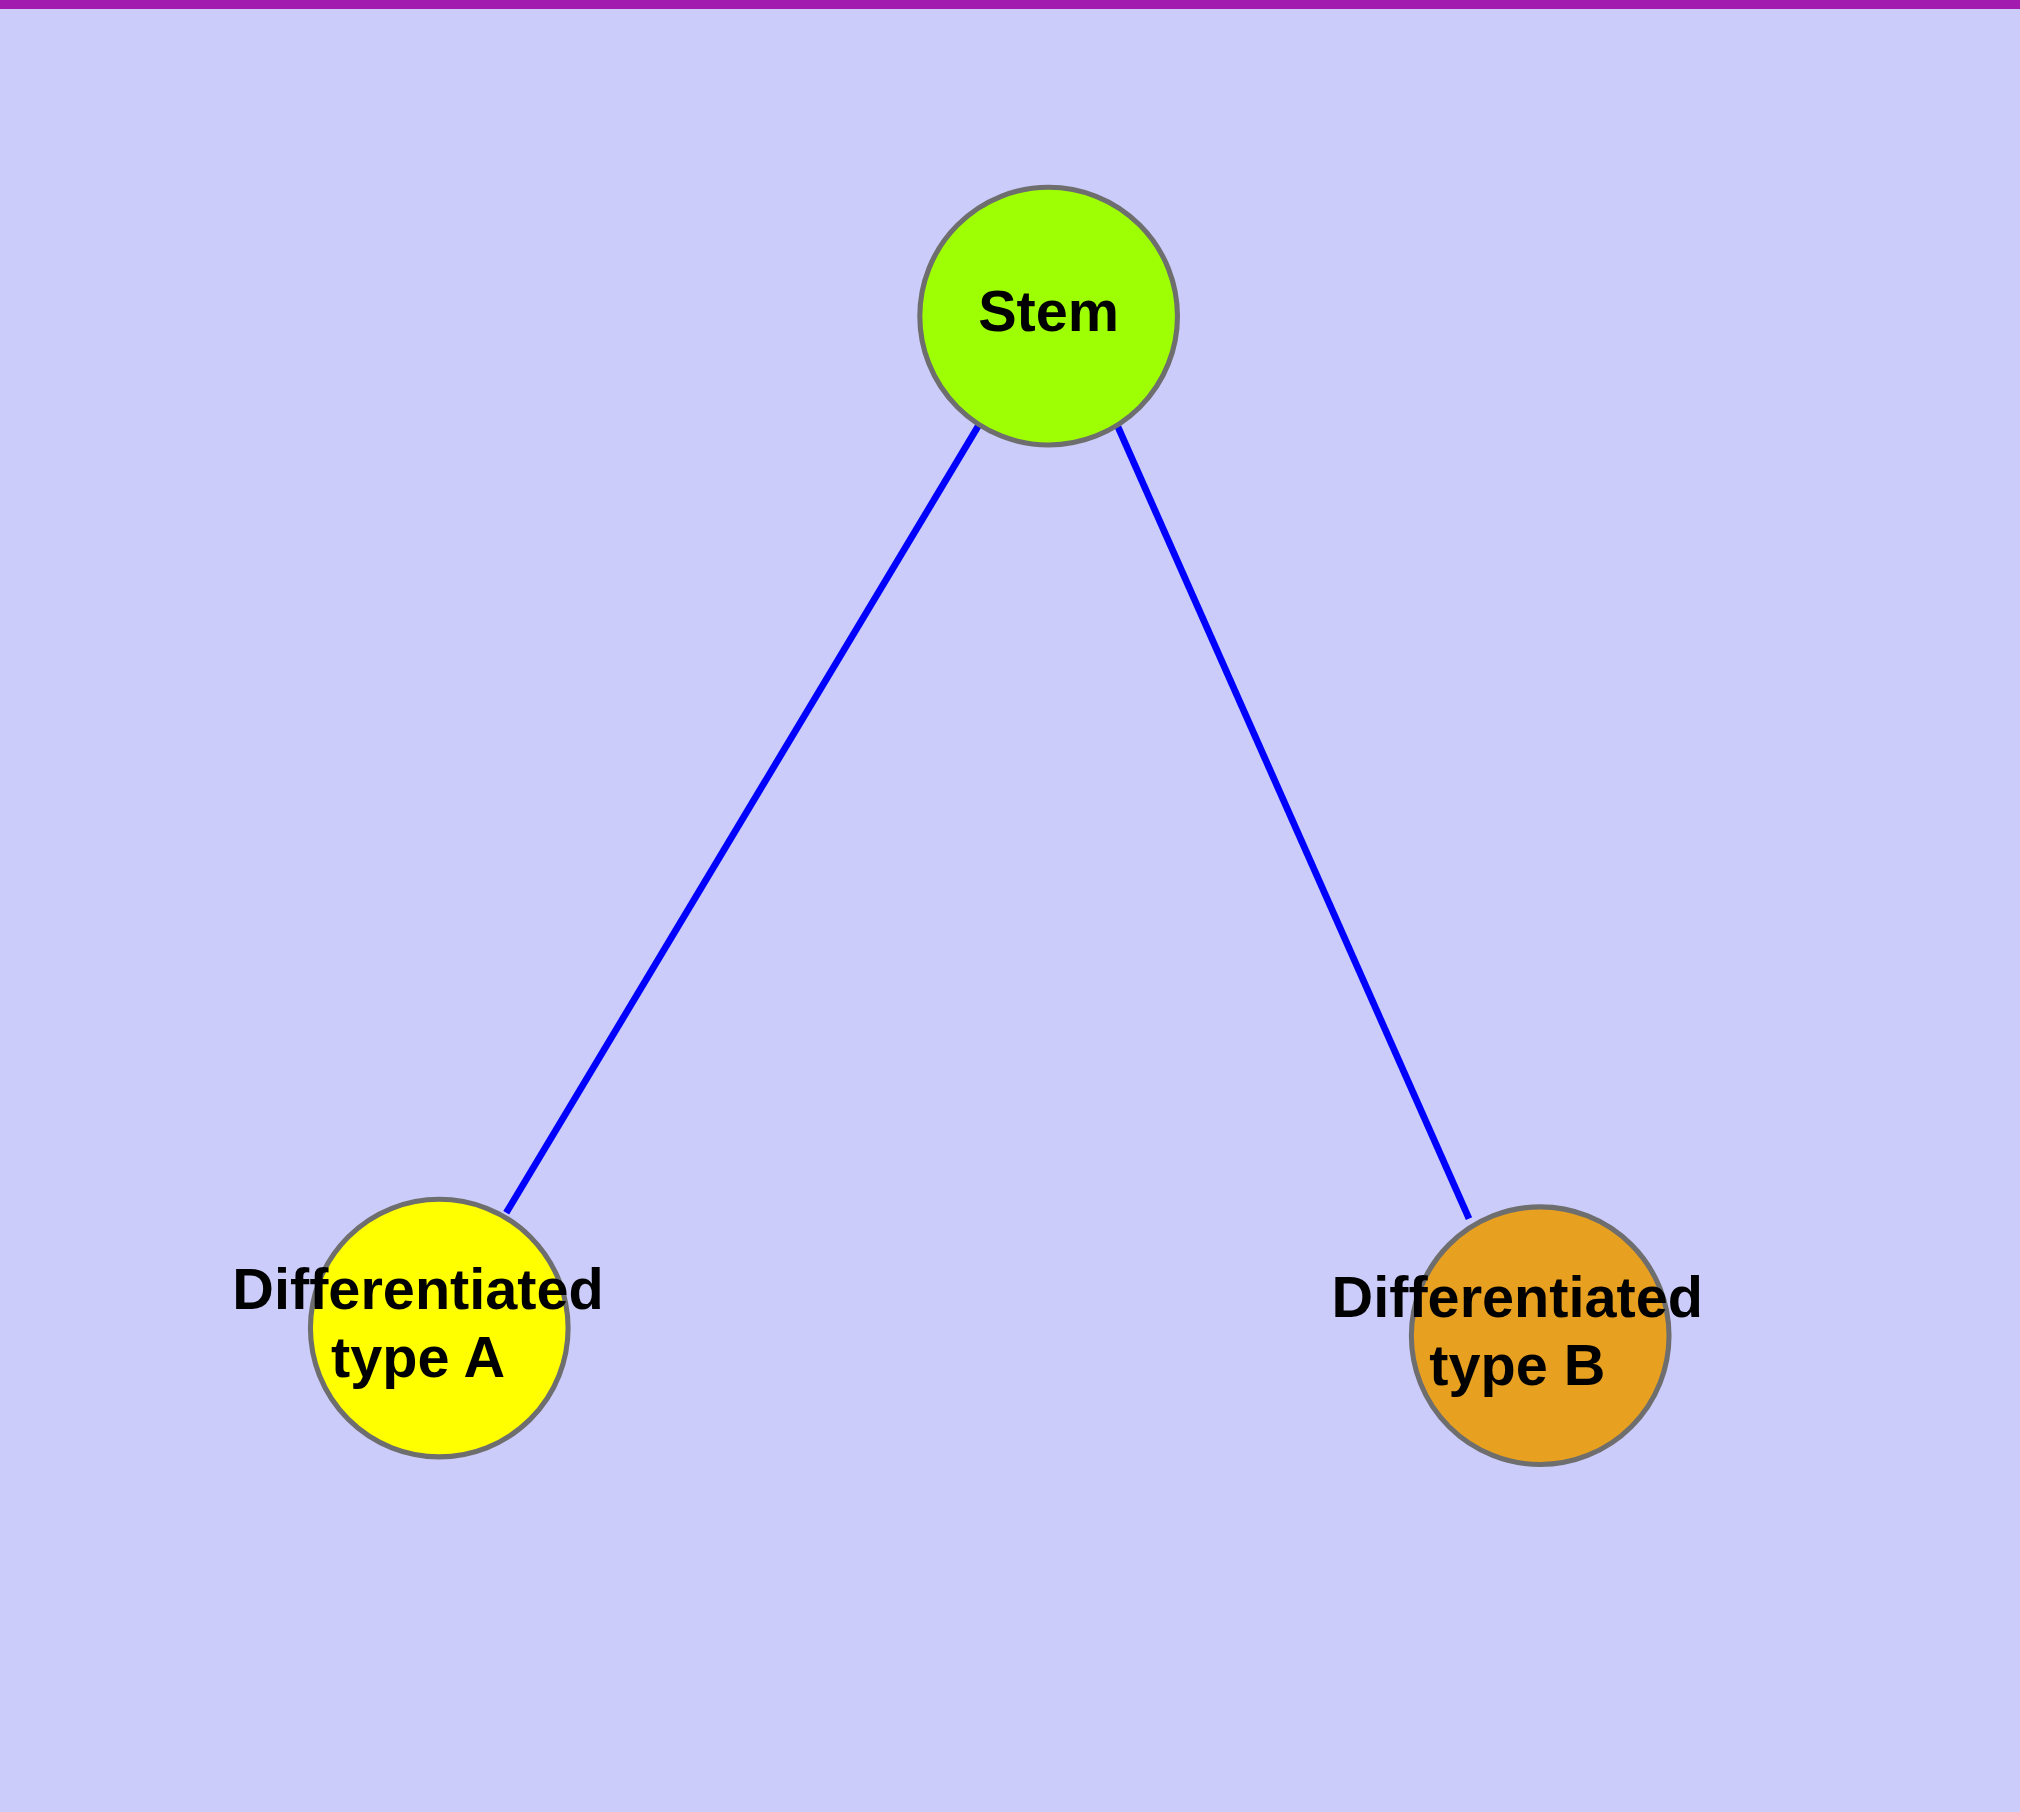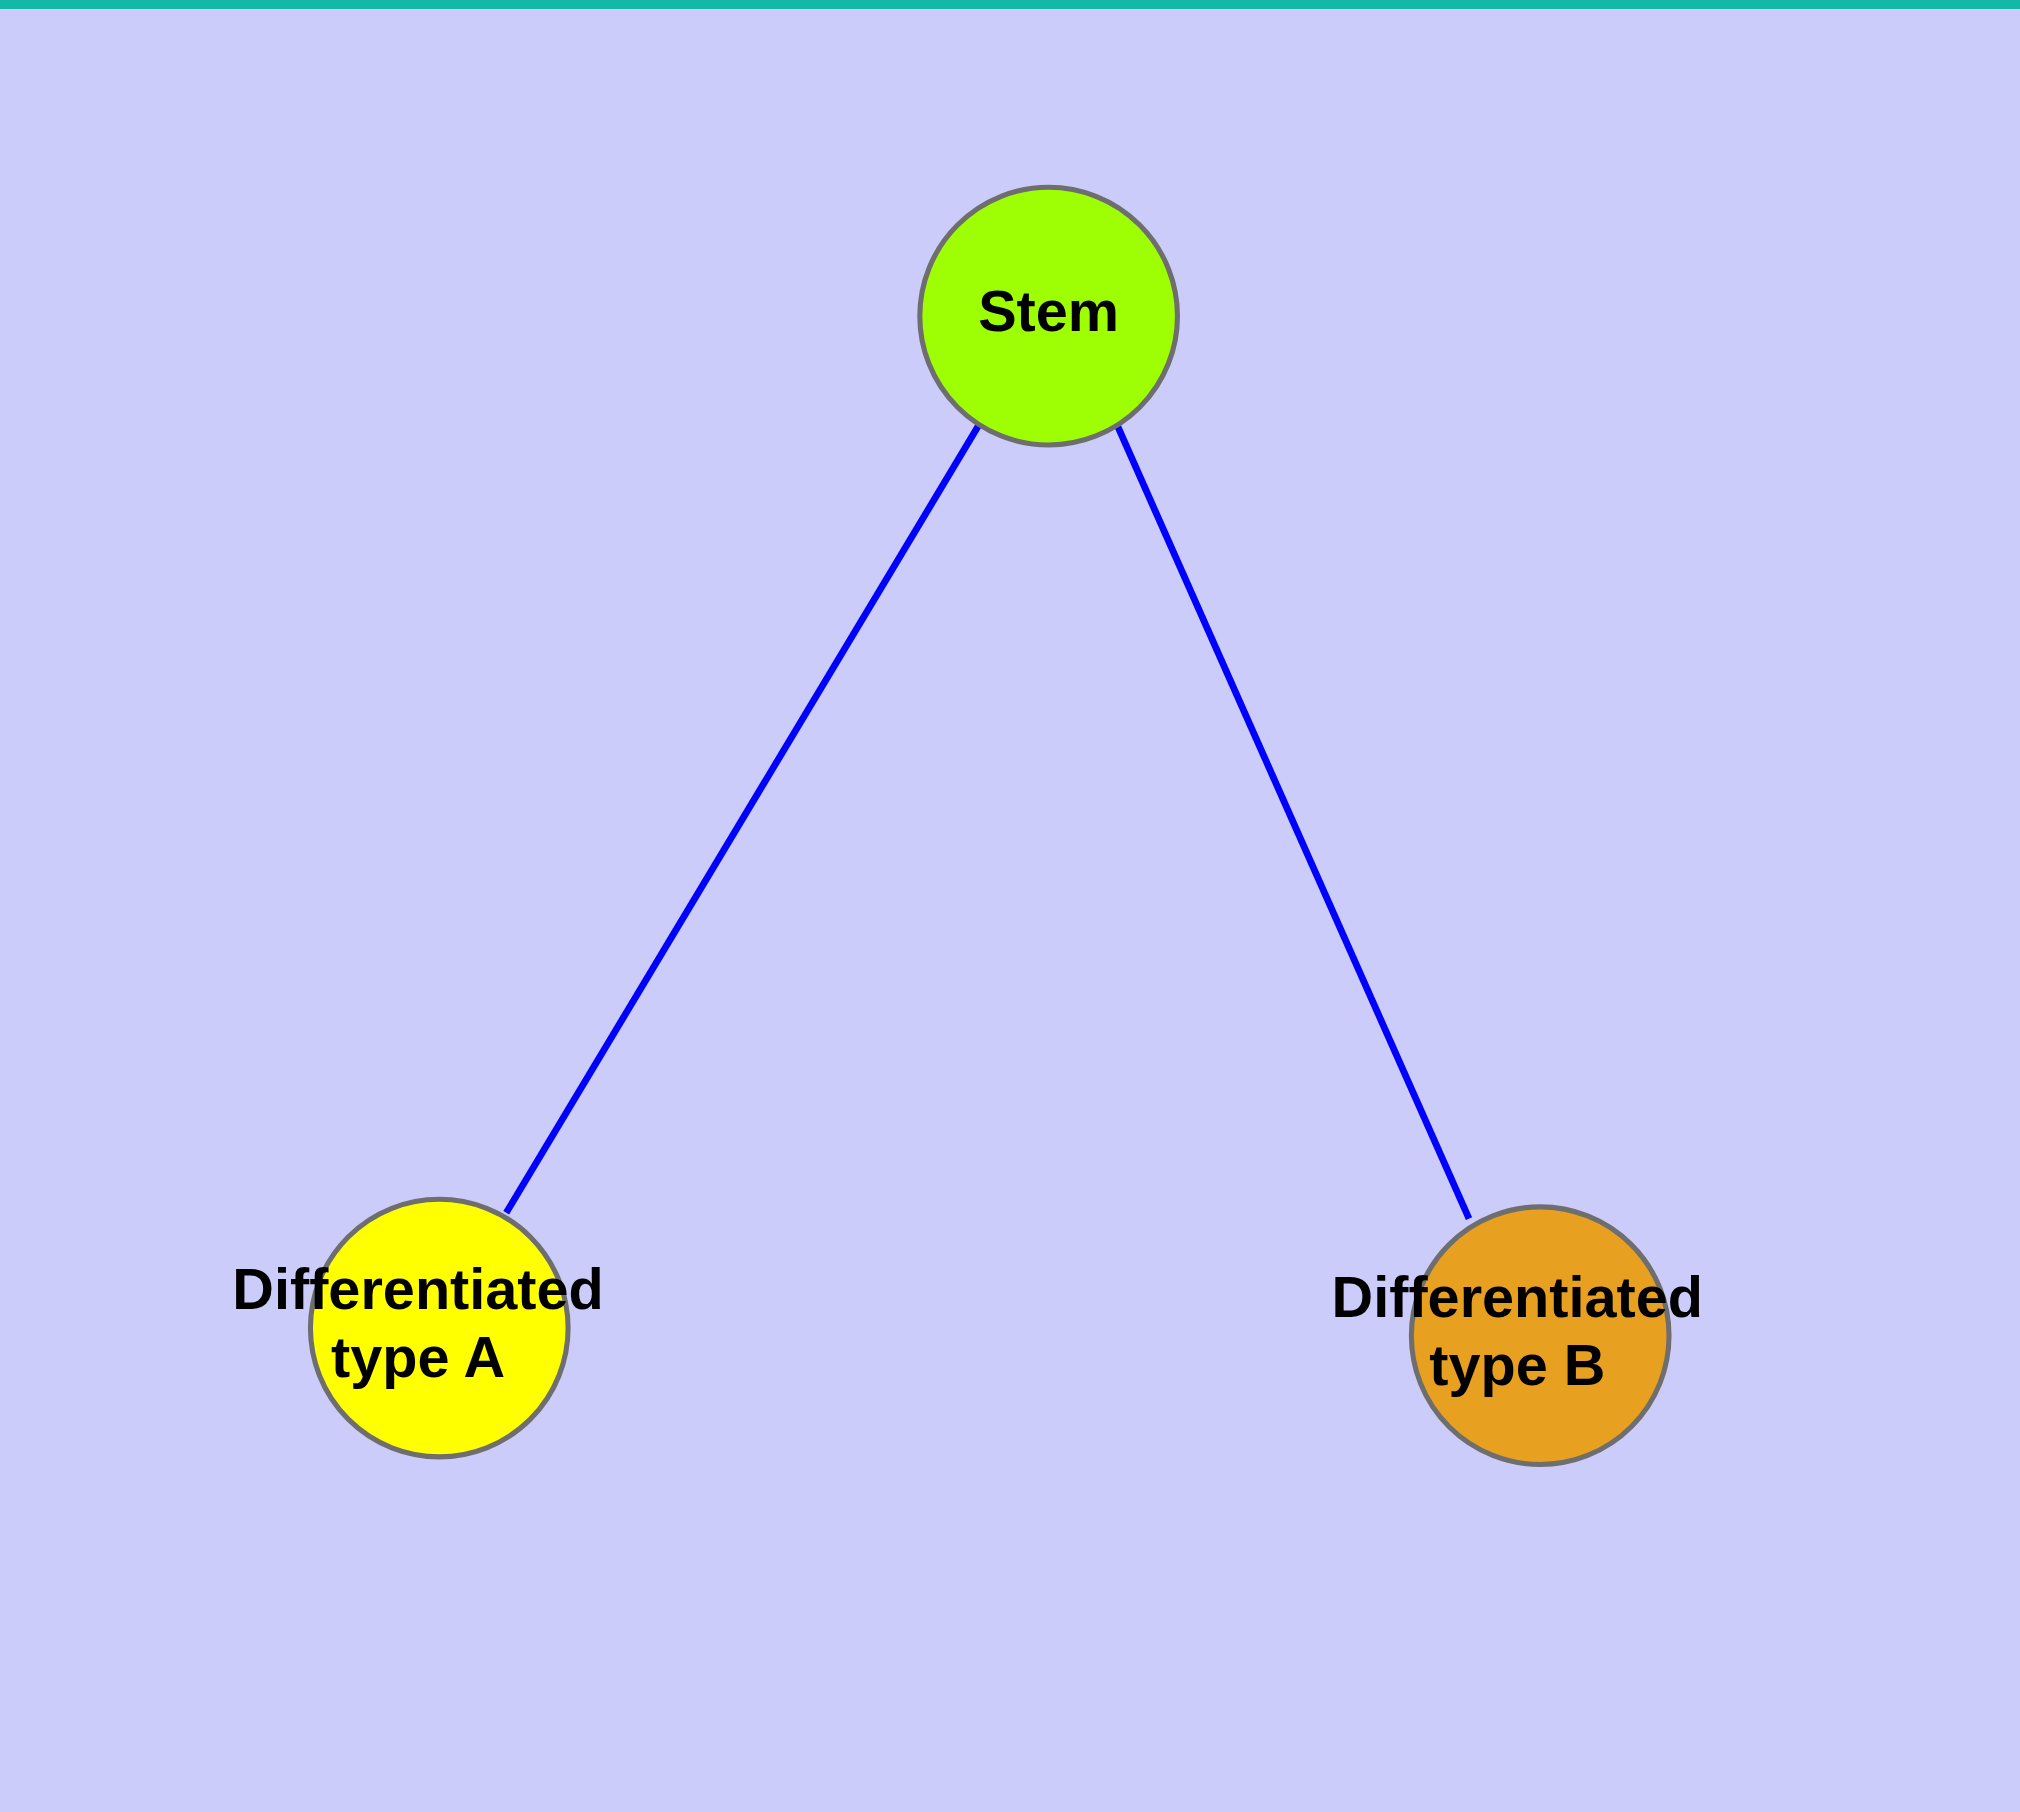--- a/index.html
+++ b/index.html
@@ -35,21 +35,21 @@
     font-family: "Liberation Sans", sans-serif;
     font-weight: bold;
     fill: #000000;
     text-anchor: middle;
     dominant-baseline: middle;
   }
 </style>
 </head>
 <body>
 
-<div id="canvas" style="background: #14b8a6; width: 2021px; height: 1812px;">
+<div id="canvas" style="background: #a21caf; width: 2021px; height: 1812px;">
 
   <div id="bg-rect" style="background: rgb(204, 204, 251);"></div>
 
   <svg id="graph-svg" viewBox="0 0 2384 2138" xmlns="http://www.w3.org/2000/svg">
 
     <g id="edges-layer">
         <line x1="1155" y1="501" x2="597" y2="1431" stroke="#0000ff" stroke-width="8" stroke-linecap="butt" class="graph-edge"></line>
         <line x1="1318" y1="502" x2="1733" y2="1438" stroke="#0000ff" stroke-width="8" stroke-linecap="butt" class="graph-edge"></line>
       </g>
     <g id="nodes-layer">

